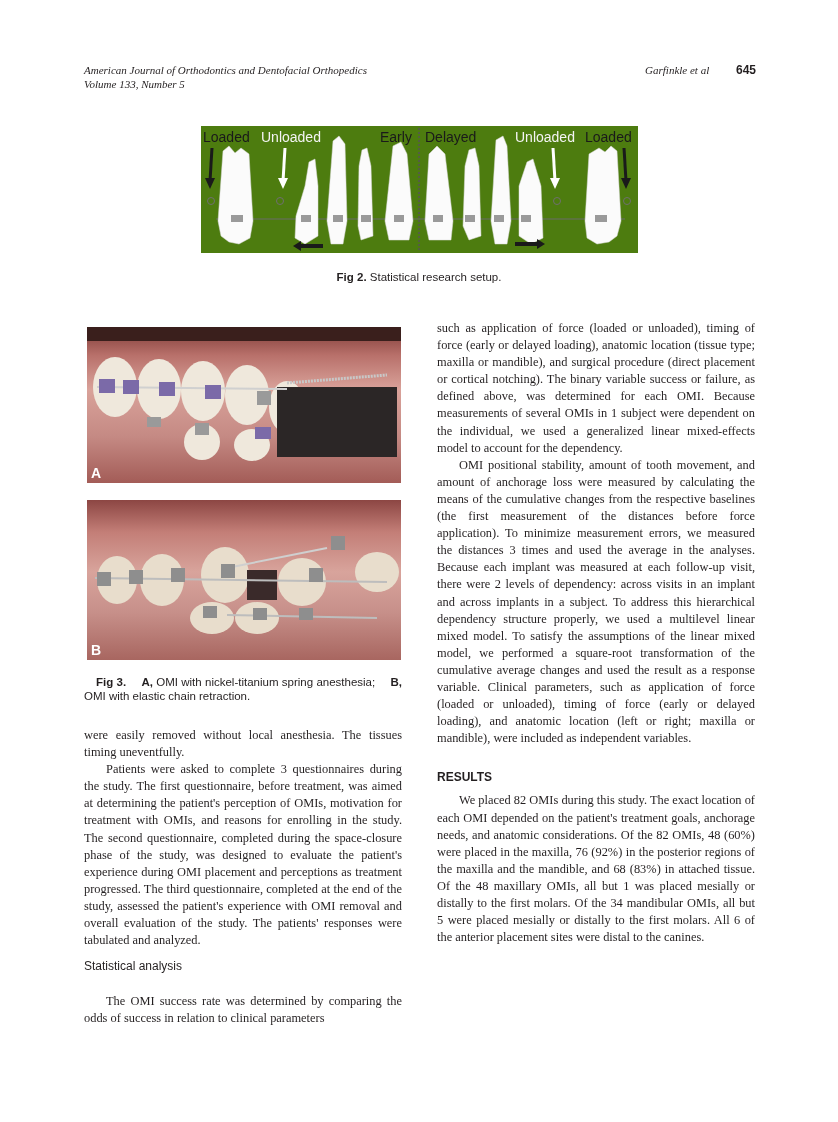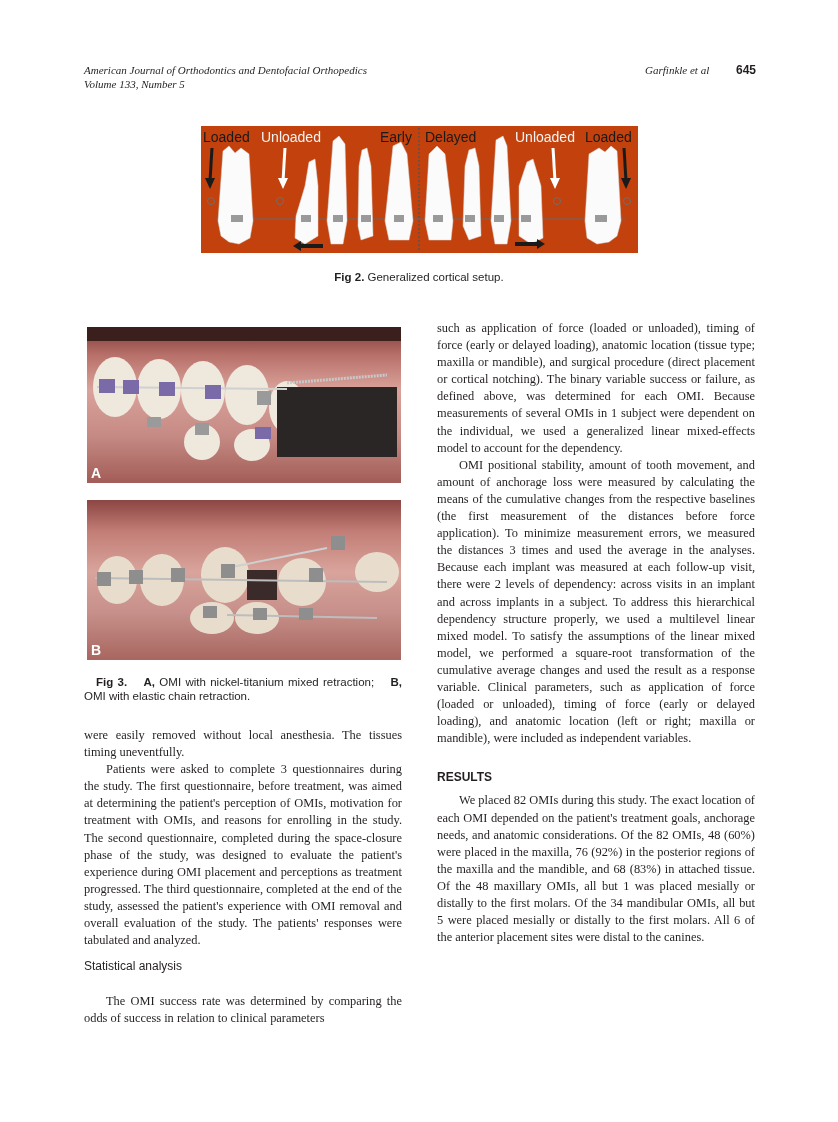--- a/index.html
+++ b/index.html
@@ -7,21 +7,21 @@
   .serif { font-family: "Liberation Serif", "DejaVu Serif", serif; }
   .sans { font-family: "Liberation Sans", "DejaVu Sans", sans-serif; }
 
   .running-head { position: absolute; left: 84px; top: 63px; width: 672px; font-size: 11px; line-height: 14px; }
   .rh-left { position: absolute; left: 0; top: 0; font-style: italic; }
   .rh-right { position: absolute; right: 0; top: 0; }
   .rh-right .author { font-style: italic; margin-right: 24px; }
   .rh-right .pageno { font-family: "Liberation Sans", sans-serif; font-weight: bold; font-size: 12px; }
 
   
-  .fig2 { position: absolute; left: 201px; top: 126px; width: 437px; height: 127px; background: #c2410c; overflow: hidden; }
+  .fig2 { position: absolute; left: 201px; top: 126px; width: 437px; height: 127px; background: #4d7c0f; overflow: hidden; }
   .fig2 svg { position: absolute; left: 0; top: 0; }
   .fig2-label { position: absolute; top: 3px; font-family: "Liberation Sans", sans-serif; font-size: 14px; line-height: 16px; }
   .fig2-label.dark { color: #1a1a1a; }
   .fig2-label.light { color: #f4f4f4; }
   .caption2 { position: absolute; left: 0; width: 838px; top: 271px; text-align: center; font-size: 11.5px; }
   .caption2 b { font-weight: bold; }
 
   
   .photo { position: absolute; left: 87px; width: 314px; overflow: hidden; }
   .photo-a { top: 327px; height: 156px; background: linear-gradient(180deg,#7d3a36 0%,#b8706a 18%,#d9a29a 40%,#c58a84 70%,#a35c57 100%); }
@@ -114,21 +114,21 @@
   <span class="fig2-label dark" style="left:2px;">Loaded</span>
   <span class="fig2-label light" style="left:60px;">Unloaded</span>
   <span class="fig2-label dark" style="left:179px;">Early</span>
   <span class="fig2-label dark" style="left:224px;">Delayed</span>
   <span class="fig2-label light" style="left:314px;">Unloaded</span>
   <span class="fig2-label dark" style="left:384px;">Loaded</span>
 </div>
 
 <div class="caption2 sans">
   <b>Fig 2.</b>
-  <span>Generalized cortical setup.</span>
+  <span>Statistical research setup.</span>
 </div>
 
 <div class="photo photo-a">
   <svg width="314" height="156" viewBox="0 0 314 156">
     <rect x="0" y="0" width="314" height="14" fill="#3a1f1c"></rect>
     <g fill="#efe8dc">
       <ellipse cx="28" cy="60" rx="22" ry="30"></ellipse>
       <ellipse cx="72" cy="62" rx="22" ry="30"></ellipse>
       <ellipse cx="116" cy="64" rx="22" ry="30"></ellipse>
       <ellipse cx="160" cy="68" rx="22" ry="30"></ellipse>
@@ -181,21 +181,21 @@
       <rect x="166" y="108" width="14" height="12"></rect>
       <rect x="212" y="108" width="14" height="12"></rect>
     </g>
   </svg>
   <span class="photo-letter">B</span>
 </div>
 
 <div class="caption3 sans">
   <b>Fig 3.</b>
   <b>A,</b>
-  <span>OMI with nickel-titanium mixed retraction;</span>
+  <span>OMI with nickel-titanium spring anesthesia;</span>
   <b>B,</b>
   <span>OMI with elastic chain retraction.</span>
 </div>
 
 <div class="col col-left serif" style="top:727px;">
   <p>were easily removed without local anesthesia. The tissues timing uneventfully.</p>
   <p class="indent">Patients were asked to complete 3 questionnaires during the study. The first questionnaire, before treatment, was aimed at determining the patient's perception of OMIs, motivation for treatment with OMIs, and reasons for enrolling in the study. The second questionnaire, completed during the space-closure phase of the study, was designed to evaluate the patient's experience during OMI placement and perceptions as treatment progressed. The third questionnaire, completed at the end of the study, assessed the patient's experience with OMI removal and overall evaluation of the study. The patients' responses were tabulated and analyzed.</p>
   <div class="subheading" style="margin-top:9px; margin-bottom:18px;">Statistical analysis</div>
   <p class="indent">The OMI success rate was determined by comparing the odds of success in relation to clinical parameters</p>
 </div>

